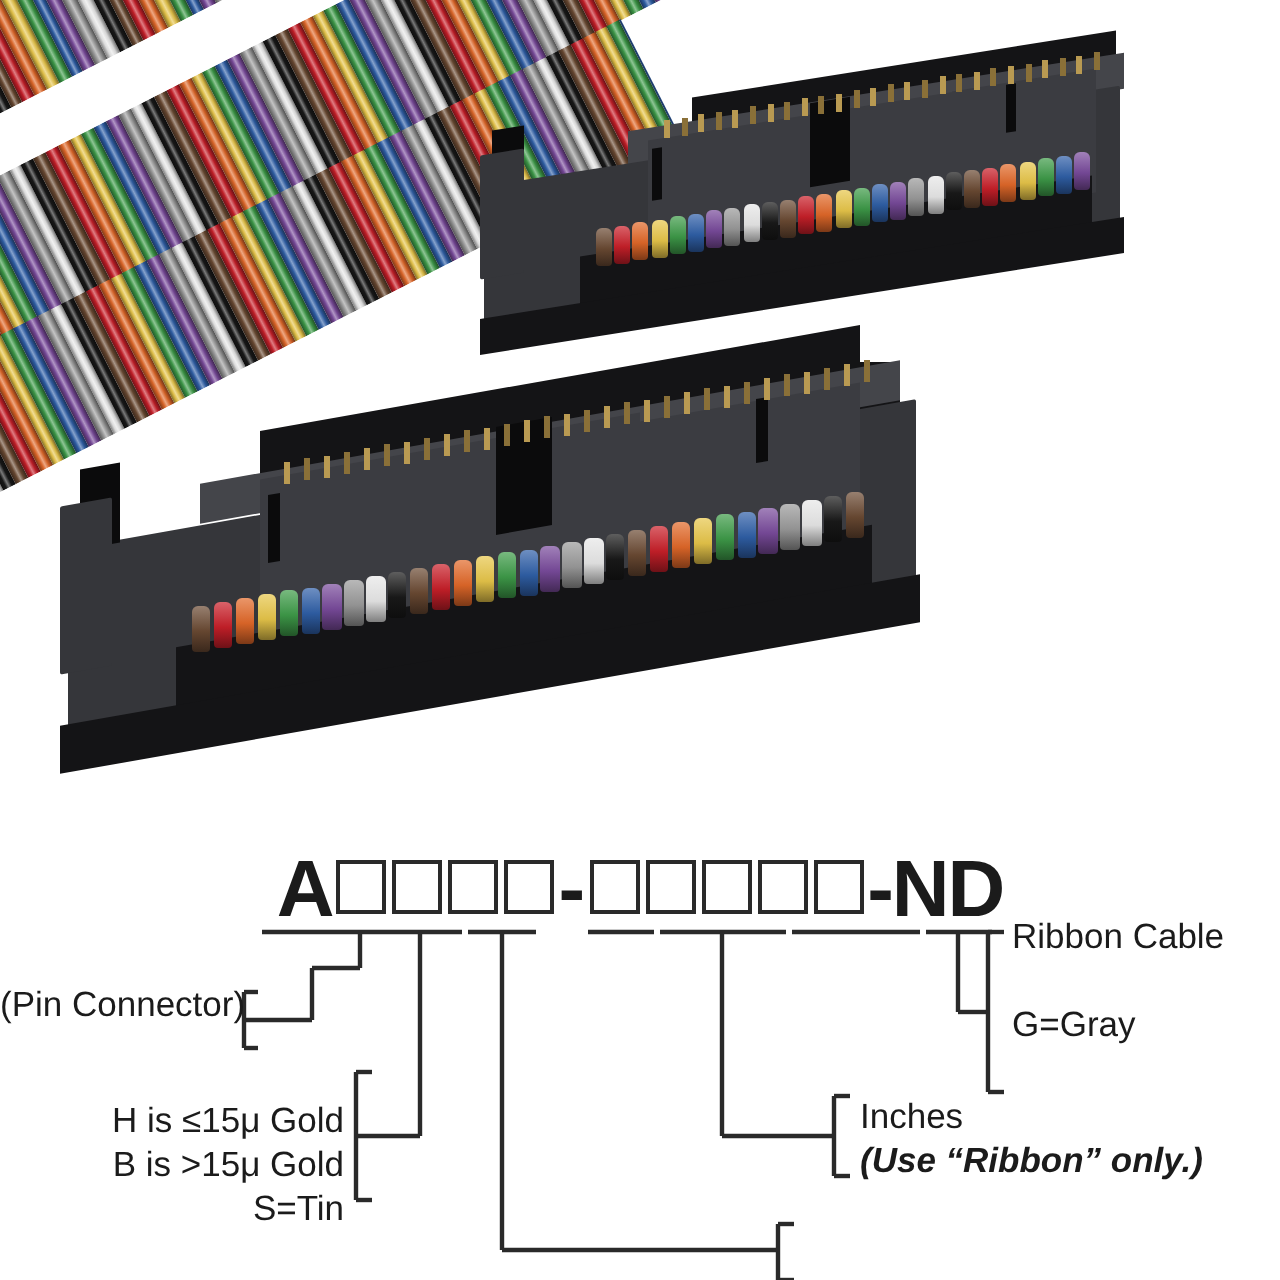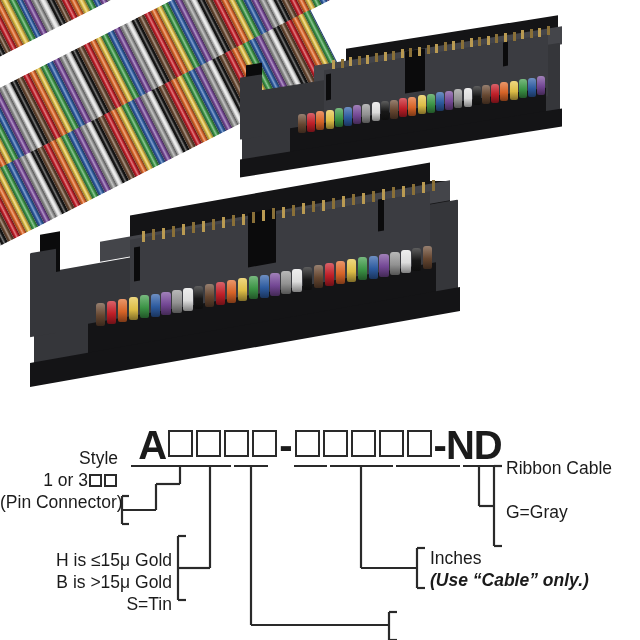--- a/index.html
+++ b/index.html
@@ -523,29 +523,25 @@
 
       <line x1="430" y1="48" x2="430" y2="48"></line>
       <line x1="479" y1="48" x2="479" y2="88"></line>
       <line x1="479" y1="88" x2="494" y2="88"></line>
       <line x1="494" y1="48" x2="494" y2="128"></line>
       <line x1="494" y1="48" x2="502" y2="48"></line>
       <line x1="494" y1="128" x2="502" y2="128"></line>
     </g>
   </svg>
 
-  <div class="lbl r" style="left:0px; top:30px; width:118px;">Style</div>
-  <div class="lbl r" style="left:0px; top:52px; width:118px;">
-    <span>1 or 3</span><span class="mini-box"></span><span class="mini-box"></span>
-  </div>
   <div class="lbl r" style="left:0px; top:74px; width:118px;">(Pin Connector)</div>
 
   <div class="lbl r" style="left:0px; top:132px; width:172px;">H is ≤15μ  Gold</div>
   <div class="lbl r" style="left:0px; top:154px; width:172px;">B is &gt;15μ  Gold</div>
   <div class="lbl r" style="left:0px; top:176px; width:172px;">S=Tin</div>
 
   <div class="lbl" style="left:506px; top:40px;">Ribbon Cable</div>
   <div class="lbl" style="left:506px; top:84px;">G=Gray</div>
 
   <div class="lbl" style="left:430px; top:130px;">Inches</div>
-  <div class="lbl bolditalic" style="left:430px; top:152px;">(Use “Cable” only.)</div>
+  <div class="lbl bolditalic" style="left:430px; top:152px;">(Use “Ribbon” only.)</div>
 
 </div>
 
 </body></html>

